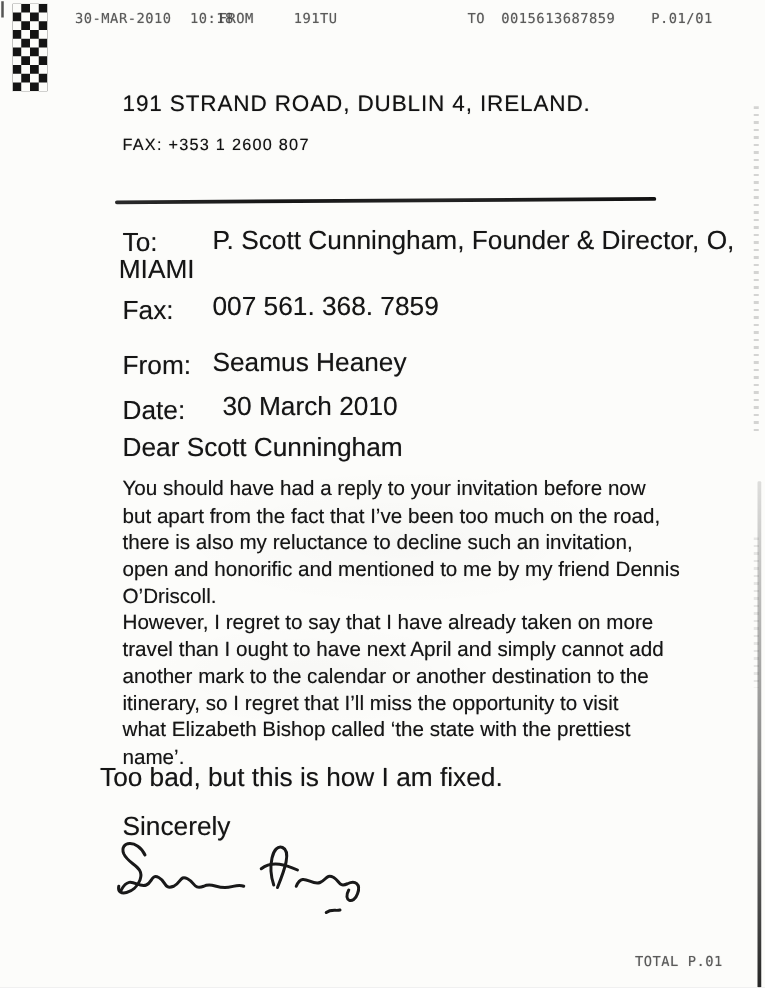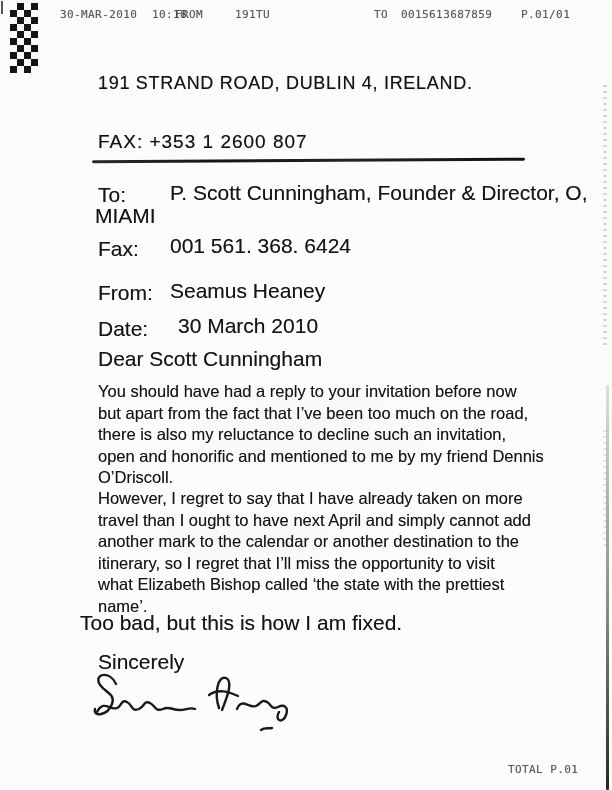--- a/index.html
+++ b/index.html
@@ -89,30 +89,30 @@
 
   <span class="fax-meta" style="left:60px;top:8px;">30-MAR-2010</span>
   <span class="fax-meta" style="left:129px;top:8px;padding-left:23px;">10:18</span>
   <span class="fax-meta" style="left:175px;top:8px;">FROM</span>
   <span class="fax-meta" style="left:216px;top:8px;margin-left:19px;">191TU</span>
   <span class="fax-meta" style="left:374px;top:8px;">TO</span>
   <span class="fax-meta" style="left:401px;top:8px;">0015613687859</span>
   <span class="fax-meta" style="left:521px;top:8px;">P.01/01</span>
 
   <div class="letterhead-line" style="top:73px;">191 STRAND ROAD, DUBLIN 4, IRELAND.</div>
-  <div class="letterhead-line" style="top:108px;letter-spacing:1px;font-size:19px;margin-top:23px;">FAX: +353 1 2600 807</div>
+  <div class="letterhead-line" style="top:108px;letter-spacing:1px;font-size:13px;">FAX: +353 1 2600 807</div>
 
   <div class="rule"></div>
 
   <span class="txt" style="left:98px;top:183px;">To:</span>
   <span class="txt" style="left:170px;top:181px;">P. Scott Cunningham, Founder &amp; Director, O,</span>
   <span class="txt" style="left:95px;top:204px;">MIAMI</span>
 
   <span class="txt" style="left:98px;top:237px;">Fax:</span>
-  <span class="txt" style="left:170px;top:234px;">001 561. 368. 6424</span>
+  <span class="txt" style="left:170px;top:234px;">007 561. 368. 7859</span>
 
   <span class="txt" style="left:98px;top:281px;">From:</span>
   <span class="txt" style="left:170px;top:279px;">Seamus Heaney</span>
 
   <span class="txt" style="left:98px;top:317px;">Date:</span>
   <span class="txt" style="left:178px;top:314px;">30 March 2010</span>
 
   <span class="txt" style="left:98px;top:347px;">Dear Scott Cunningham</span>
   <div class="para" style="left:98px;top:381px;">You should have had a reply to your invitation before now
 but apart from the fact that I’ve been too much on the road,

